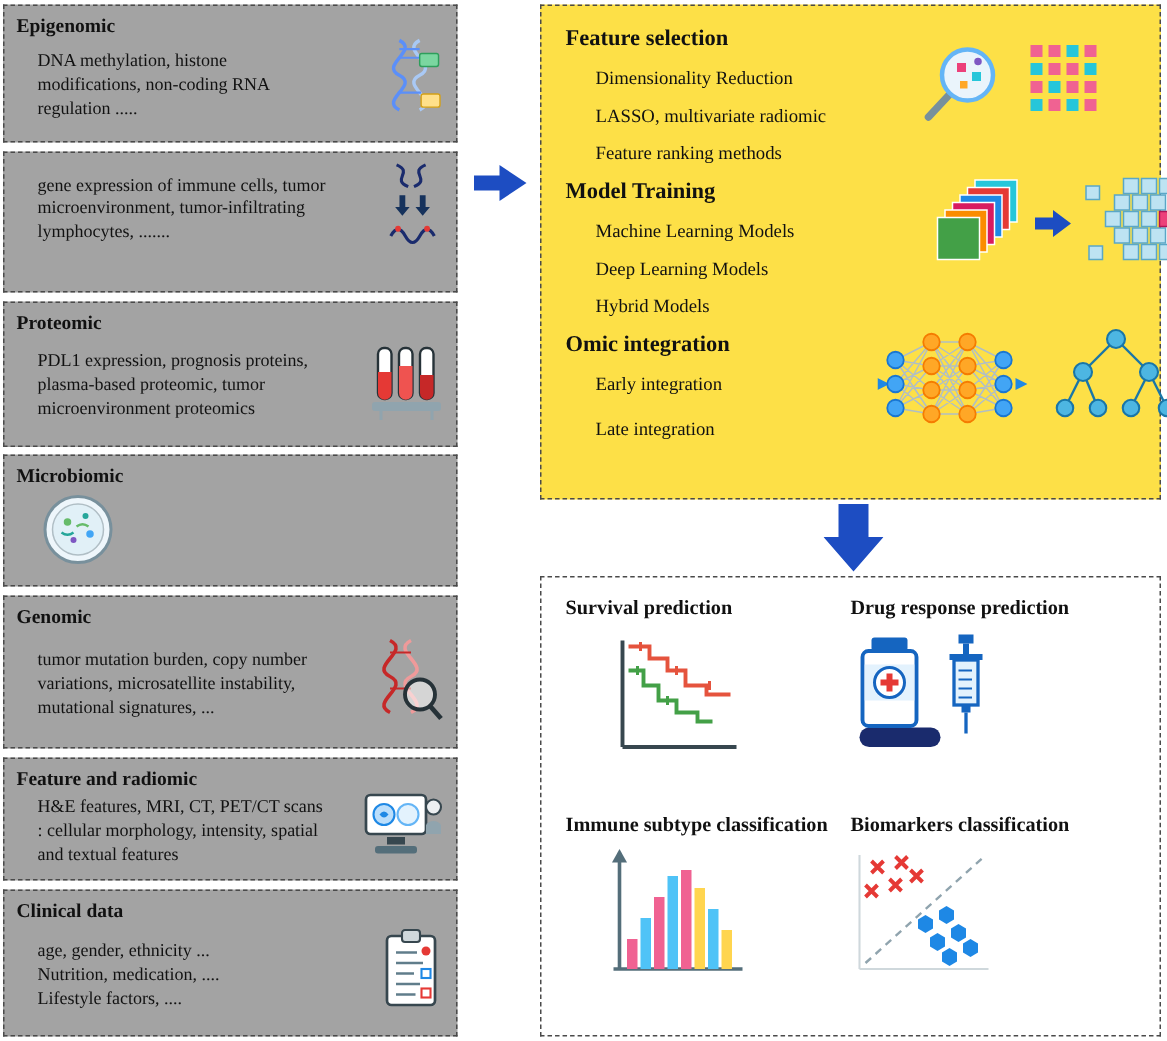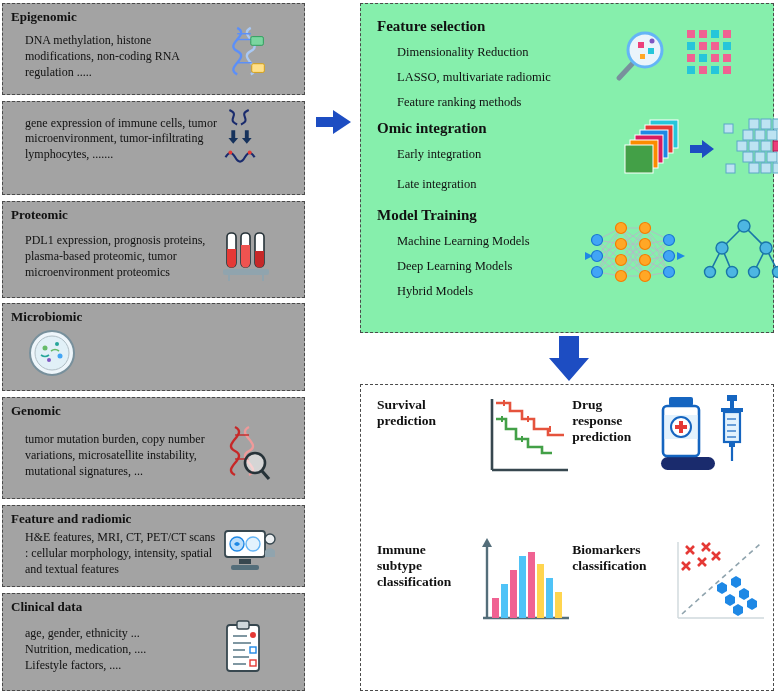--- a/index.html
+++ b/index.html
@@ -1,35 +1,35 @@
 <!DOCTYPE html>
 <html><head>
 <meta charset="utf-8">
 <style>
   *{margin:0;padding:0;box-sizing:border-box}
   html,body{width:778px;height:694px;background:#fff;overflow:hidden}
   body{font-family:"Liberation Serif","DejaVu Serif",serif;color:#111;position:relative}
   .panel{border:1.5px dashed #4a4a4a;background:#a3a3a3;padding:5px 8px 4px 8px;overflow:hidden}
   .left-col{position:absolute;left:2px;top:3px;width:303px;height:688px;display:flex;flex-direction:column;justify-content:space-between}
   .panel-title{font-weight:bold;font-size:13px;line-height:1.25}
-  .panel-body{display:flex;align-items:center;padding-left:14px;height:calc(100% - 18px)}
+  .panel-body{display:flex;align-items:center;justify-content:space-between;padding-left:14px;height:calc(100% - 18px)}
   .panel-desc{font-size:12px;line-height:1.32;white-space:pre-line;width:194px}
   .panel-icon{flex:0 0 auto;margin-left:2px}
-  .pipe-box{position:absolute;left:360px;top:3px;width:414px;height:330px;border:1.5px dashed #4a4a4a;padding:8px 14px;background:#86efac}
+  .pipe-box{position:absolute;left:360px;top:3px;width:414px;height:330px;border:1.5px dashed #4a4a4a;padding:8px 14px;background:#fde047}
   .section-heading{font-weight:bold;font-size:15px;margin:6px 0 10px 2px}
   .section-items{margin-left:22px}
   .pipe-item{font-size:12.5px;margin-bottom:10px}
   .oi .pipe-item{margin-bottom:15px}
   .fs-icon{position:absolute;left:246px;top:20px}
   .oi-icons{position:absolute;left:256px;top:112px;display:flex;align-items:center;gap:6px}
   .mt-icons{position:absolute;left:224px;top:212px;display:flex;align-items:flex-start;gap:16px}
   .arrow-right{position:absolute;left:316px;top:108px}
   .arrow-down{position:absolute;left:549px;top:336px}
   .out-box{position:absolute;left:360px;top:384px;width:414px;height:307px;border:1.5px dashed #4a4a4a;background:#fff;display:grid;grid-template-columns:1fr 1fr;grid-template-rows:1fr 1fr;padding:8px 6px}
-  .out-cell{display:flex;flex-direction:row}
+  .out-cell{display:flex;flex-direction:column}
   .out-cell.left{align-items:flex-start;padding-left:10px}
   .out-cell.right{}
   .out-title{font-weight:bold;font-size:13.5px;margin:4px 0 8px}
   .out-cell.left .out-icon{margin-left:26px}
 </style>
 </head>
 <body>
 
 <div>
 
@@ -178,34 +178,34 @@
 
     <div class="pipe-section">
       <div class="section-heading">Feature selection</div>
       <div class="section-items">
         <div class="pipe-item">Dimensionality Reduction</div>
         <div class="pipe-item">LASSO, multivariate radiomic</div>
         <div class="pipe-item">Feature ranking methods</div>
       </div>
     </div>
 
-    <div class="pipe-section oi">
-      <div class="section-heading">Omic integration</div>
-      <div class="section-items">
-        <div class="pipe-item">Early integration</div>
-        <div class="pipe-item">Late integration</div>
-      </div>
-    </div>
-
     <div class="pipe-section">
       <div class="section-heading">Model Training</div>
       <div class="section-items">
         <div class="pipe-item">Machine Learning Models</div>
         <div class="pipe-item">Deep Learning Models</div>
         <div class="pipe-item">Hybrid Models</div>
+      </div>
+    </div>
+
+    <div class="pipe-section oi">
+      <div class="section-heading">Omic integration</div>
+      <div class="section-items">
+        <div class="pipe-item">Early integration</div>
+        <div class="pipe-item">Late integration</div>
       </div>
     </div>
 
     <div class="fs-icon">
       <svg width="130" height="62" viewBox="0 0 130 62">
         <line x1="26" y1="39" x2="12" y2="54" stroke="#78909c" stroke-width="5" stroke-linecap="round"></line>
         <circle cx="38" cy="26" r="17" fill="#eaf4fb" stroke="#64b5f6" stroke-width="3"></circle>
         <rect x="31" y="18" width="6" height="6" fill="#ec407a"></rect>
         <rect x="41" y="24" width="6" height="6" fill="#26c6da"></rect>
         <rect x="33" y="30" width="5" height="5" fill="#ffa726"></rect>

